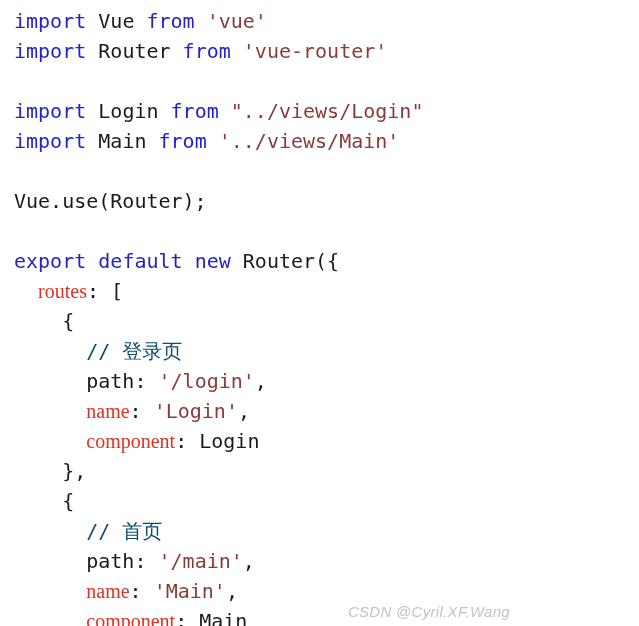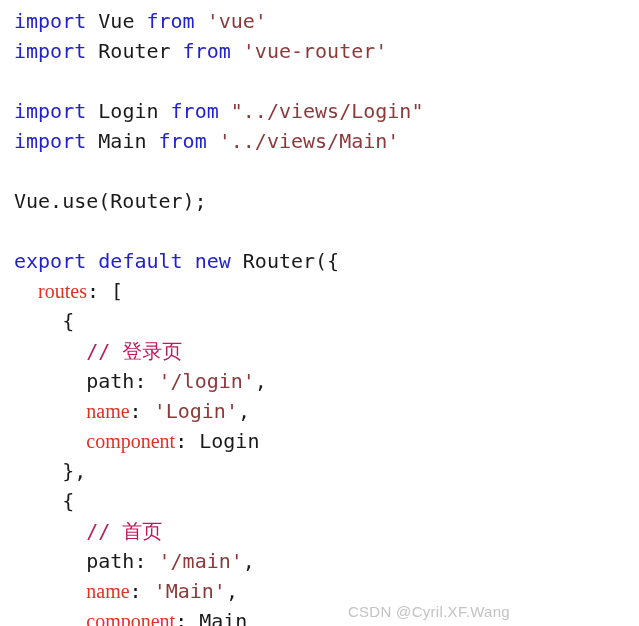--- a/index.html
+++ b/index.html
@@ -32,32 +32,33 @@
     color: #1a1a1a;
   }
   .code-line {
     height: 30px;
     white-space: pre;
   }
   .tok-keyword  { color: #2222cc; }
   .tok-plain    { color: #1a1a1a; }
   .tok-string   { color: #8b3a3a; }
   .tok-prop     { color: #e03123; font-family: Liberation Serif, serif; }
-  .tok-comment  { color: #be185d; }
+  .tok-comment  { color: #0c4a6e; }
   .tok-punct    { color: #1a1a1a; }
 
   #watermark {
     position: absolute;
     right: 12px;
     bottom: 6px;
     font-family: "Liberation Sans", sans-serif;
     font-size: 15px;
     color: #c3c3c3;
     letter-spacing: 0.3px;
     white-space: pre;
+    font-style: italic;
   }
 </style>
 </head>
 <body>
 
 <div id="screenshot">
 
   <div id="code-block"><div class="code-line"><span class="tok-keyword">import</span><span class="tok-plain"> </span><span class="tok-plain">Vue</span><span class="tok-plain"> </span><span class="tok-keyword">from</span><span class="tok-plain"> </span><span class="tok-string">'vue'</span></div><div class="code-line"><span class="tok-keyword">import</span><span class="tok-plain"> </span><span class="tok-plain">Router</span><span class="tok-plain"> </span><span class="tok-keyword">from</span><span class="tok-plain"> </span><span class="tok-string">'vue-router'</span></div><div class="code-line">&nbsp;</div><div class="code-line"><span class="tok-keyword">import</span><span class="tok-plain"> </span><span class="tok-plain">Login</span><span class="tok-plain"> </span><span class="tok-keyword">from</span><span class="tok-plain"> </span><span class="tok-string">"../views/Login"</span></div><div class="code-line"><span class="tok-keyword">import</span><span class="tok-plain"> </span><span class="tok-plain">Main</span><span class="tok-plain"> </span><span class="tok-keyword">from</span><span class="tok-plain"> </span><span class="tok-string">'../views/Main'</span></div><div class="code-line">&nbsp;</div><div class="code-line"><span class="tok-plain">Vue.use(Router);</span></div><div class="code-line">&nbsp;</div><div class="code-line"><span class="tok-keyword">export</span><span class="tok-plain"> </span><span class="tok-keyword">default</span><span class="tok-plain"> </span><span class="tok-keyword">new</span><span class="tok-plain"> </span><span class="tok-plain">Router({</span></div><div class="code-line"><span class="tok-plain">  </span><span class="tok-prop">routes</span><span class="tok-punct">: [</span></div><div class="code-line"><span class="tok-punct">    {</span></div><div class="code-line"><span class="tok-plain">      </span><span class="tok-comment">// 登录页</span></div><div class="code-line"><span class="tok-plain">      </span><span class="tok-plain">path</span><span class="tok-punct">: </span><span class="tok-string">'/login'</span><span class="tok-punct">,</span></div><div class="code-line"><span class="tok-plain">      </span><span class="tok-prop">name</span><span class="tok-punct">: </span><span class="tok-string">'Login'</span><span class="tok-punct">,</span></div><div class="code-line"><span class="tok-plain">      </span><span class="tok-prop">component</span><span class="tok-punct">: </span><span class="tok-plain">Login</span></div><div class="code-line"><span class="tok-punct">    },</span></div><div class="code-line"><span class="tok-punct">    {</span></div><div class="code-line"><span class="tok-plain">      </span><span class="tok-comment">// 首页</span></div><div class="code-line"><span class="tok-plain">      </span><span class="tok-plain">path</span><span class="tok-punct">: </span><span class="tok-string">'/main'</span><span class="tok-punct">,</span></div><div class="code-line"><span class="tok-plain">      </span><span class="tok-prop">name</span><span class="tok-punct">: </span><span class="tok-string">'Main'</span><span class="tok-punct">,</span></div><div class="code-line"><span class="tok-plain">      </span><span class="tok-prop">component</span><span class="tok-punct">: </span><span class="tok-plain">Main</span></div></div>
 
   <div id="watermark">CSDN @Cyril.XF.Wang</div>

